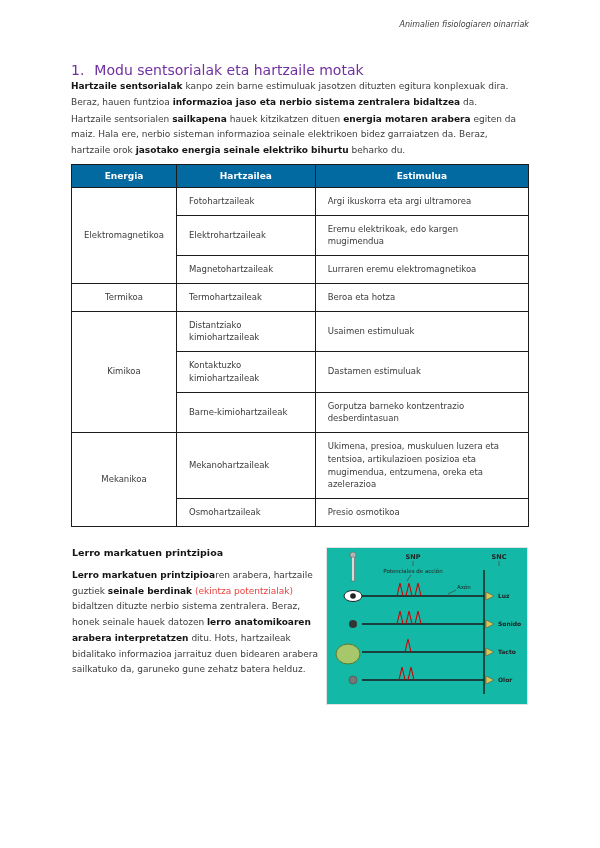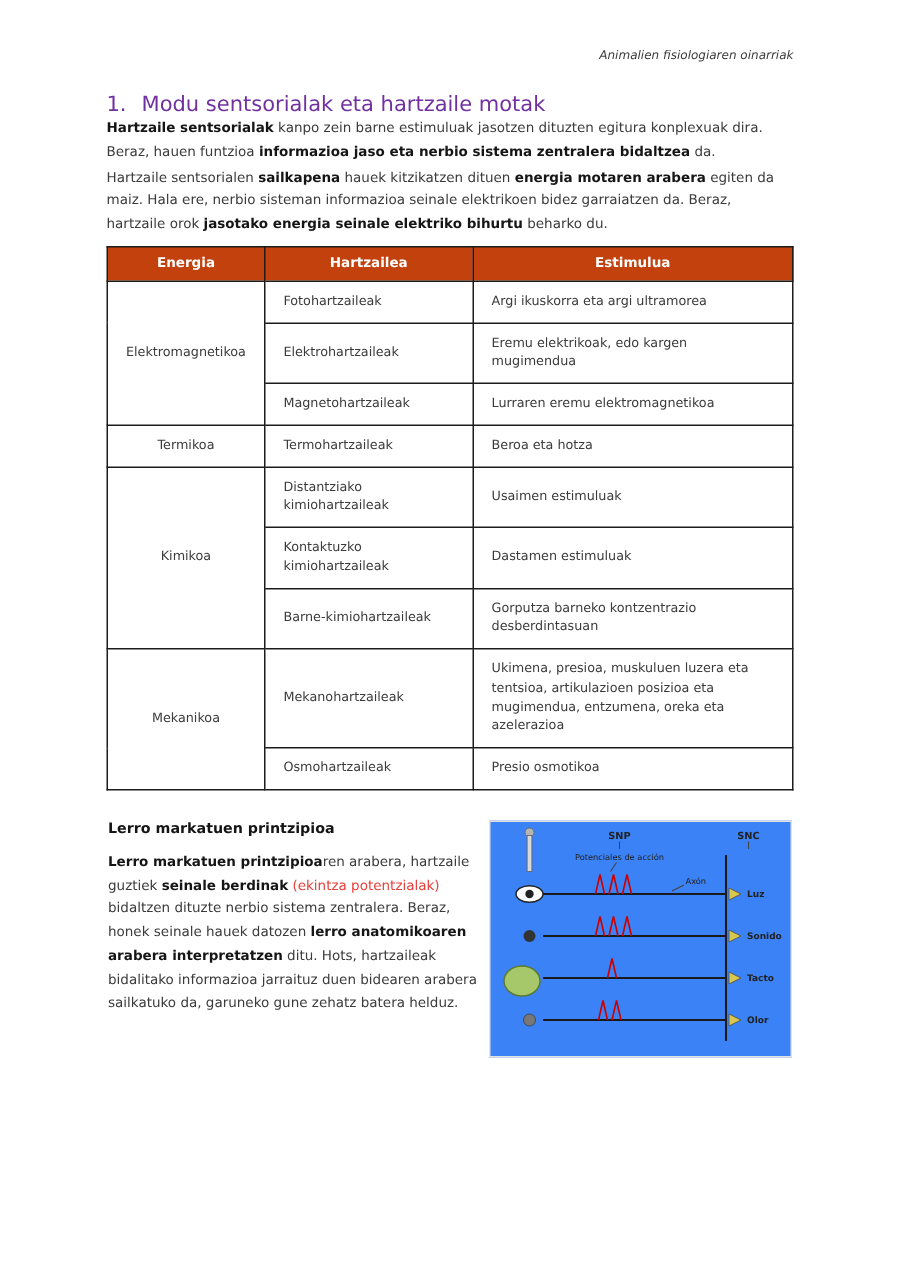--- a/index.html
+++ b/index.html
@@ -7,21 +7,21 @@
   body {
     background:#ffffff;
     font-family:"DejaVu Sans", sans-serif;
     color:#3b3b3b;
     position:relative;
     overflow:hidden;
   }
   .page { padding:30px 71px 0 71px; position:relative; }
 
   .course {
-    position:absolute; top:32px; right:71px;
+    position:absolute; top:20px; right:71px;
     font-size:8px; font-style:italic; color:#3b3b3b;
   }
 
   h1.title {
     margin-top:42px; text-align:center;
     font-family:"Liberation Sans", sans-serif;
     font-size:22px; font-weight:bold; color:#7030A0;
     letter-spacing:0.5px;
   }
 
@@ -33,41 +33,41 @@
 
   p.body { margin-top:1px; font-size:9px; line-height:1.75; color:#3b3b3b; }
   p.body b { color:#151515; }
   .red { color:#E8413C; }
 
   .tcaption { margin-top:15px; text-align:center; font-size:7px; color:#3b3b3b; }
   .tcaption b { color:#151515; }
 
   table { margin-top:5px; width:100%; border-collapse:collapse; }
   th {
-    background:#c2410c; color:#ffffff;
+    background:#0369a1; color:#ffffff;
     font-size:9px; font-weight:bold;
     padding:6px 4px; border:1px solid #1c1c1c; text-align:center;
   }
   td {
     border:1px solid #1c1c1c;
     font-size:8.5px; color:#3b3b3b;
     padding:7px 12px; vertical-align:middle;
     line-height:1.5;
   }
   td.energy { text-align:center; }
   col.c1 { width:20%; } col.c2 { width:31%; } col.c3 { width:49%; }
 
   .bottom { display:flex; margin-top:20px;justify-content:center; }
   .left-col { width:254px; }
   .right-col { width:202px; margin-left:0; }
 
   h3.lines-heading { font-size:9.5px; color:#151515; font-weight:bold; }
   .left-col p.body { margin-top:10px; }
 
-  .fig-box { border:1px solid #e3e3e3; background:#3b82f6; }
+  .fig-box { border:1px solid #e3e3e3; background:#14b8a6; }
   .fig-caption {
     margin-top:5px; text-align:center;
     font-size:6.5px; line-height:1.6; color:#3b3b3b;
     padding:0 8px;
   }
   .fig-caption b { color:#151515; }
 
   svg text { font-family:"DejaVu Sans", sans-serif; fill:#222; }
 </style>
 </head>

